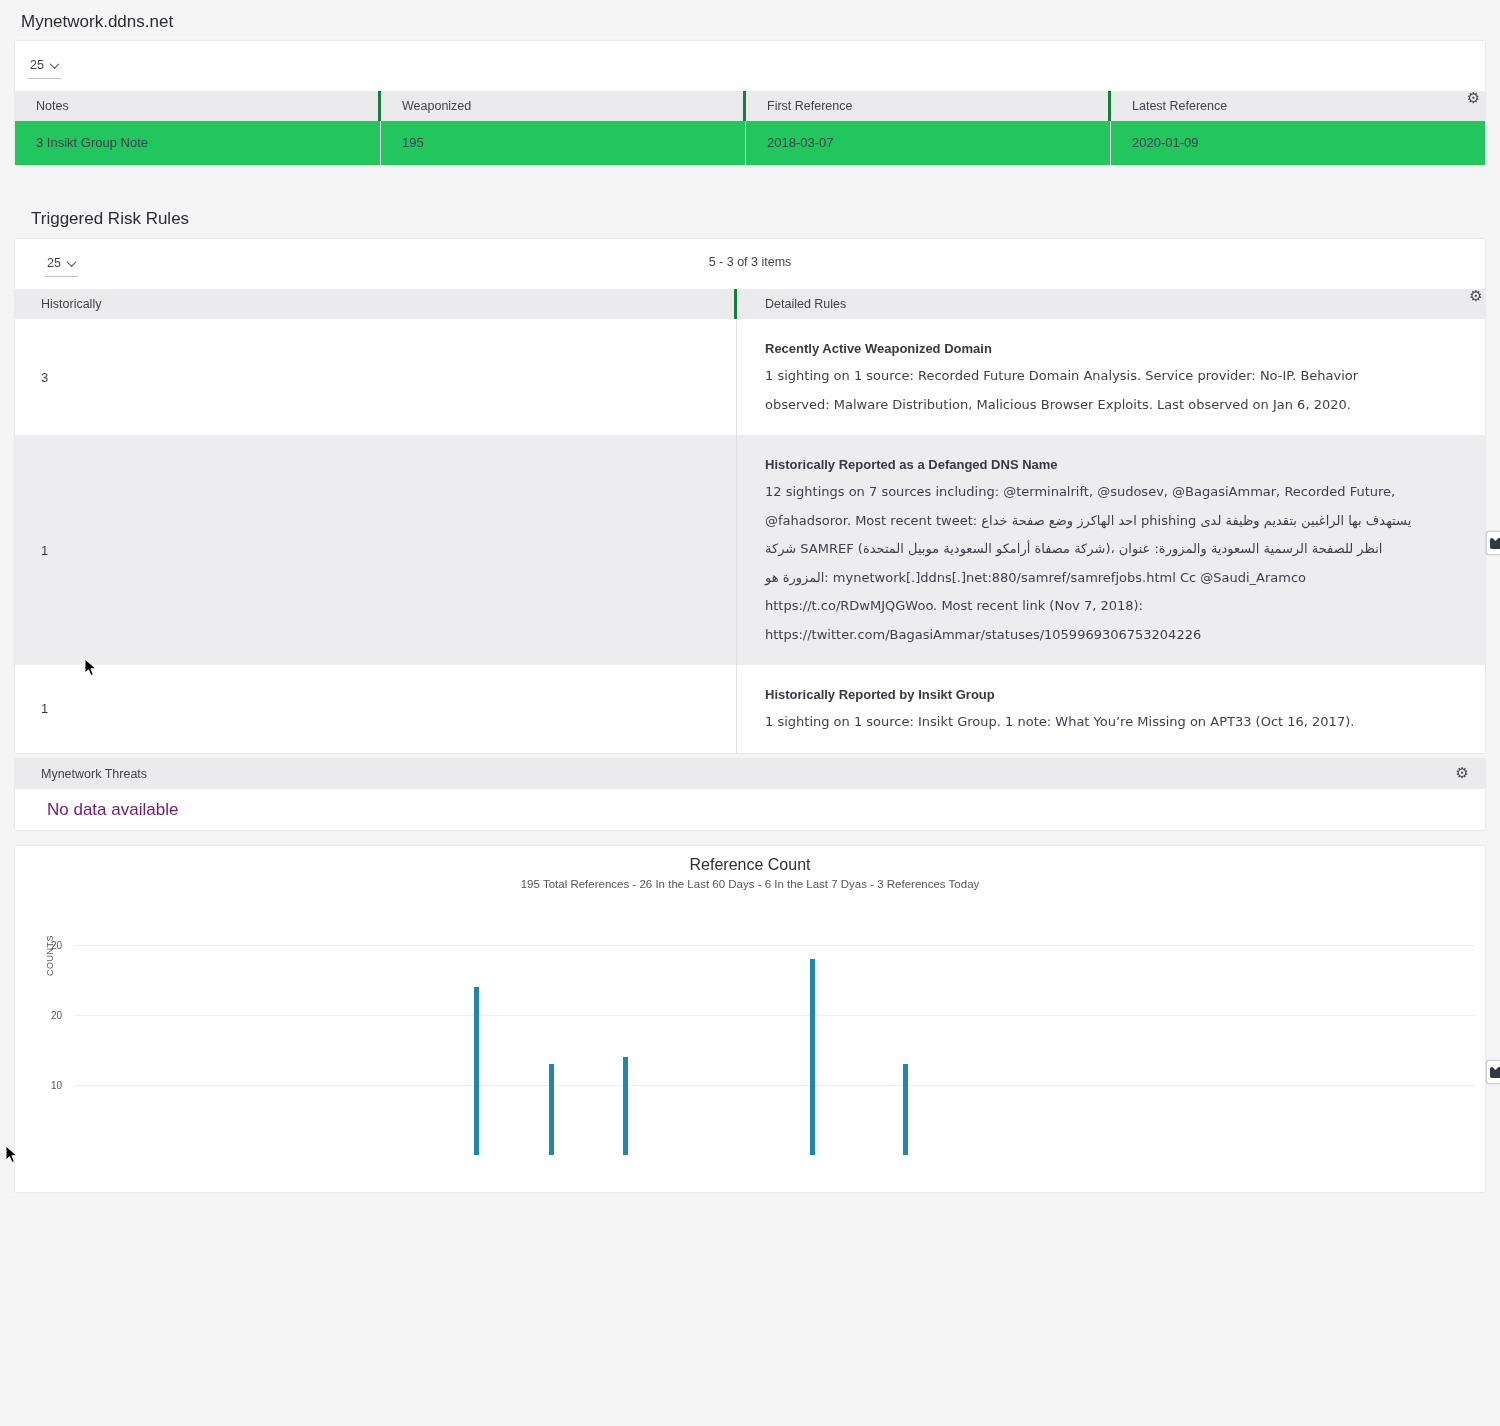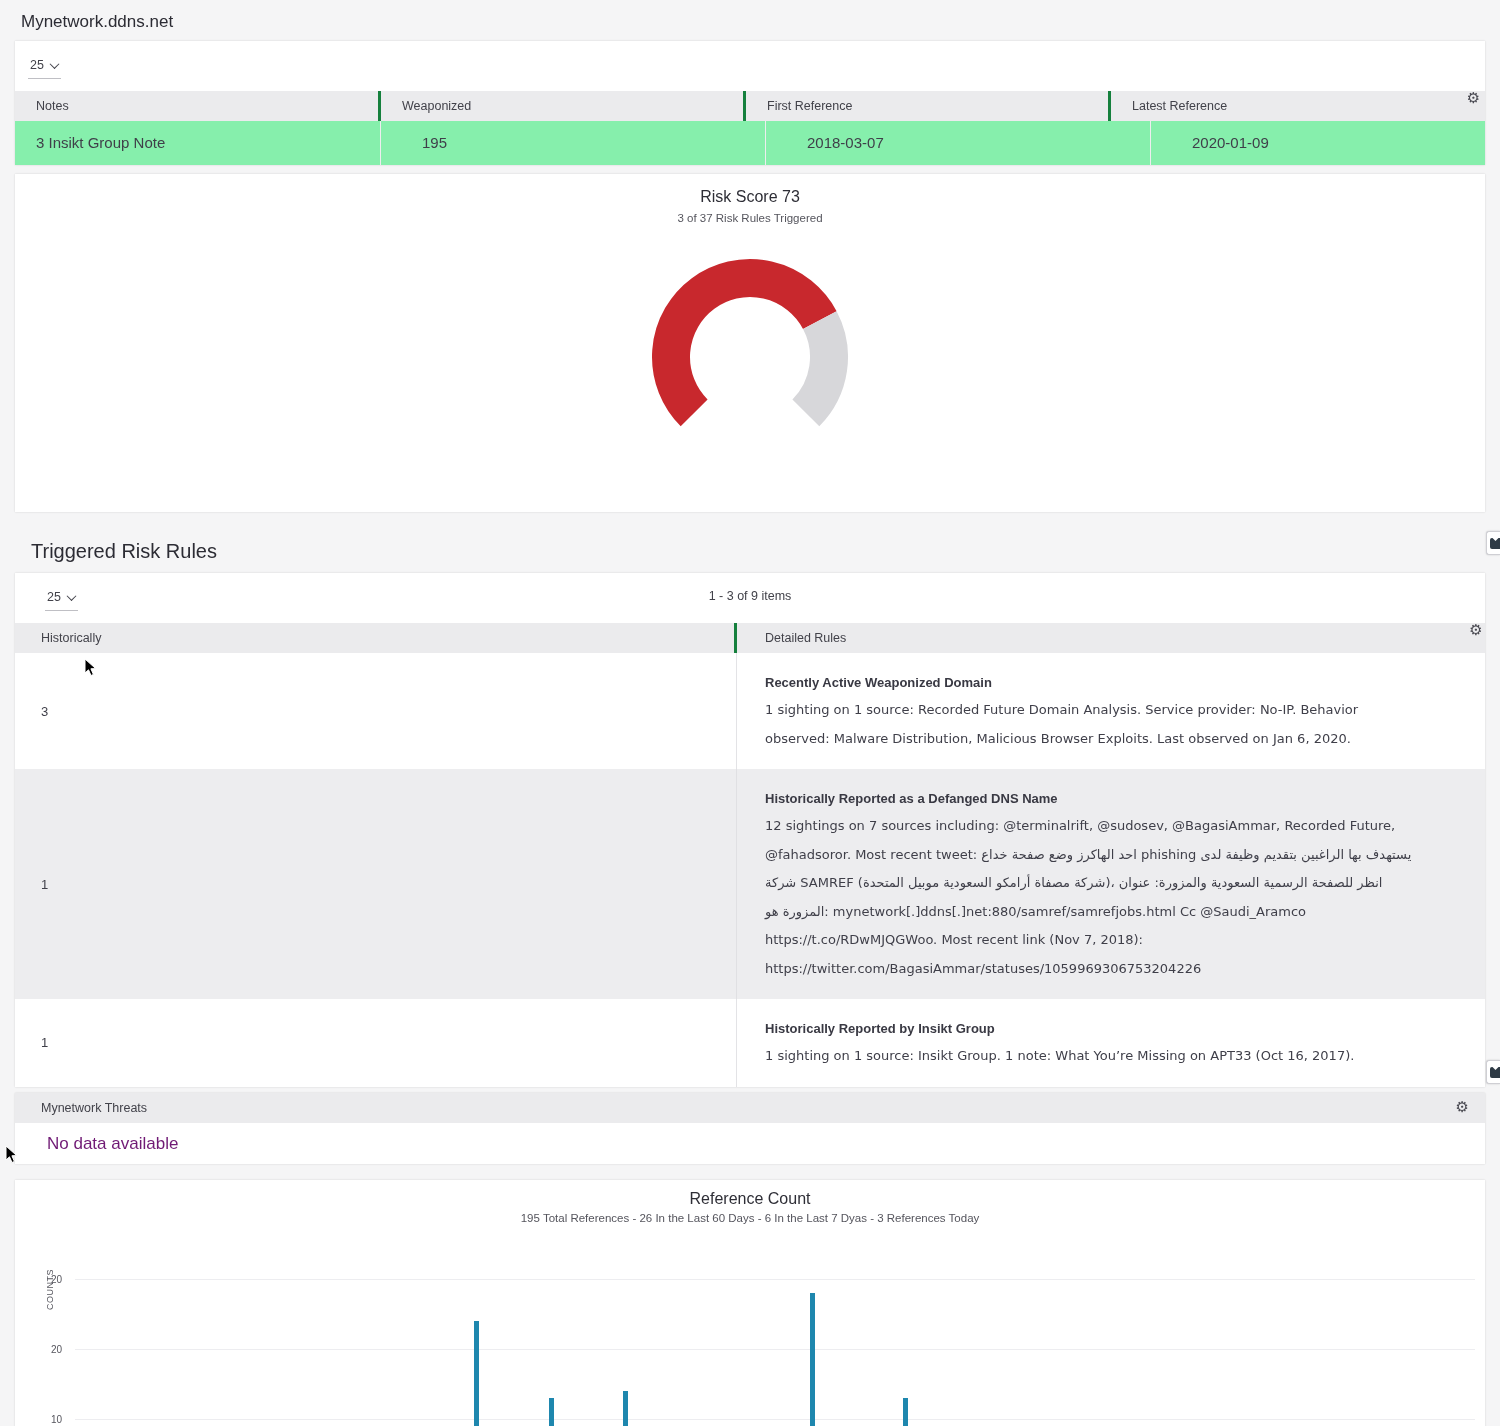--- a/index.html
+++ b/index.html
@@ -48,31 +48,31 @@
   .grid2 .th.detail-th { padding-left:28px; }
   .th-gear { border-right:none; display:flex; justify-content:center; }
 
   .gear {
     font-size:15px; color:#4a4a52; line-height:1; cursor:pointer;
     font-family:"DejaVu Sans",sans-serif;
   }
 
   
   .trow { display:grid; grid-template-columns:366px 365px 365px 1fr 44px; align-items:center;
-          height:44px; font-size:15px; color:#3f3f49; background:#86efac;gap:20px; }
+          height:44px; font-size:13px; color:#3f3f49; background:#22c55e; }
   .trow .td { padding-left:21px; border-right:1px solid #ededef; height:44px; line-height:44px; }
   .trow .td:nth-last-child(2), .trow .td:last-child { border-right:none; }
 
   
   .gauge-card { margin-top:9px; height:338px; text-align:center; }
   .gauge-title { padding-top:14px; font-size:16px; color:#2e2e36; }
   .gauge-sub { padding-top:6px; font-size:11.5px; color:#55555d; }
   .gauge-svg { margin-top:30px; }
 
-  .section-heading { font-size:20px; color:#2c2c34; margin:28px 0 10px 31px; font-weight:400; }
+  .section-heading { font-size:17px; color:#2c2c34; margin:44px 0 10px 31px; font-weight:400; }
 
   
   .pag-row { position:relative; height:50px; }
   .pag-info {
     position:absolute; left:0; right:0; top:16px; text-align:center;
     font-size:12.5px; color:#42424a;
   }
   .rule-row { display:grid; grid-template-columns:722px 1fr 44px; background:#fff; }
   .rule-row.alt { background:#ededef; }
   .crit-cell { padding-left:26px; display:flex; align-items:center; font-size:13px; color:#3f3f49;
@@ -146,40 +146,32 @@
     </div>
     <div class="trow">
       <div class="td">3 Insikt Group Note</div>
       <div class="td">195</div>
       <div class="td">2018-03-07</div>
       <div class="td">2020-01-09</div>
       <div class="td"></div>
     </div>
   </section>
 
-  <section class="card gauge-card">
-    <div class="gauge-title">Risk Score 73</div>
-    <div class="gauge-sub">3 of 37 Risk Rules Triggered</div>
-    <svg class="gauge-svg" width="200" height="178" viewBox="0 0 200 178">
-      <path id="gauge-fill" fill="none" stroke-width="38" d="M 44.14 158.86 A 79 79 0 1 1 169.82 66.03" stroke="#c8282d"></path>
-      <path id="gauge-track" fill="none" stroke-width="38" d="M 169.82 66.03 A 79 79 0 0 1 155.86 158.86" stroke="#d7d7da"></path>
-    </svg>
-  </section>
 
   <div class="section-heading">Triggered Risk Rules</div>
 
   <section class="card card3">
     <div class="pag-row">
       <div class="pagesize-row">
         <div class="pagesize-select">
           <span>25</span>
           <span class="chev"></span>
         </div>
       </div>
-      <div class="pag-info">1 - 3 of 9 items</div>
+      <div class="pag-info">5 - 3 of 3 items</div>
     </div>
     <div class="thead grid2">
       <div class="th">Historically</div>
       <div class="th detail-th">Detailed Rules</div>
       <div class="th th-gear">
           <span class="gear">⚙</span>
         </div>
     </div>
 
     <div class="rule-row">

